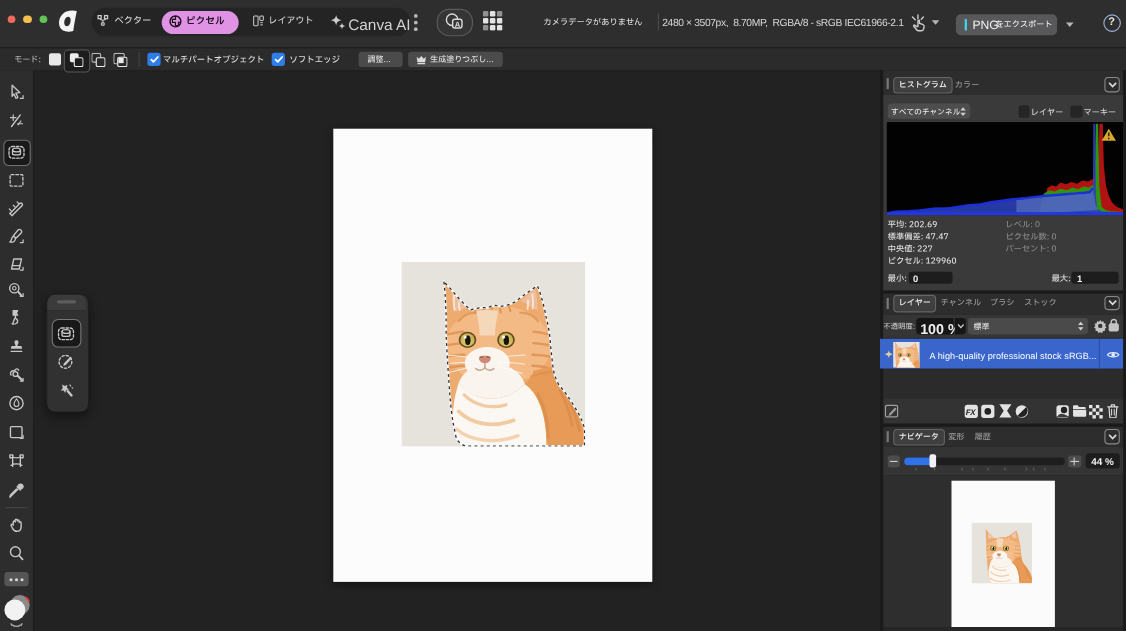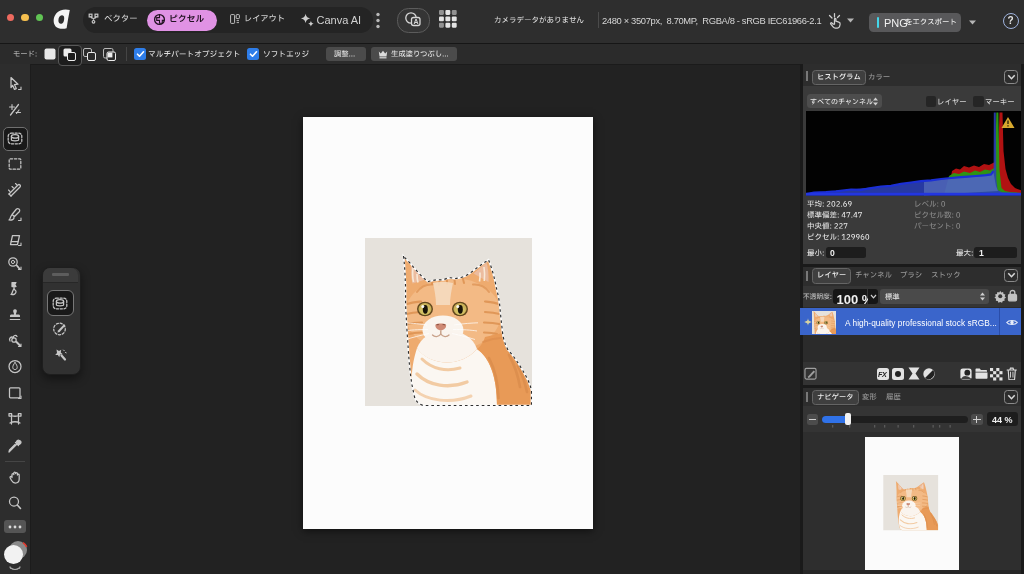--- a/index.html
+++ b/index.html
@@ -36,21 +36,21 @@
     <rect x="9" y="2" width="4" height="5" rx="1"></rect>
 <path d="M9.5,9.5 h3 M9.5,12 h3" stroke-width="1.1"></path>
   </svg>
 <svg style="position:absolute;left:243.5px;top:14.4px" width="43" height="10">
     <path fill="#d2d2d2" d="M1.7 7.3V0.9H2.5V6.4Q3.8 6.2 4.9 5.4Q6 4.7 6.7 3.3L7.3 3.9Q6.6 5.3 5.3 6.2Q4 7.1 2.5 7.3Z M15.4 1.4Q14.4 2.4 13.1 3.2V7.5H12.3V3.7Q10.8 4.5 9.3 5.1L8.9 4.3Q10.6 3.7 12.2 2.8Q13.7 1.9 14.9 0.7Z M20.8 3.9Q21.5 3.6 22.1 3.1Q22.6 2.6 22.9 2H17.3V1.2H23.7V1.9Q23.5 2.7 22.8 3.4Q22.2 4.1 21.3 4.6ZM17.6 6.7Q18.4 6.4 18.9 6Q19.4 5.6 19.6 5.1Q19.8 4.6 19.8 3.9V2.8H20.7V3.9Q20.7 4.8 20.4 5.5Q20.1 6.1 19.5 6.6Q19 7.1 18.1 7.4Z M29 1.9H31.7Q31.7 3.5 31.3 4.6Q30.9 5.7 30 6.4Q29.1 7.1 27.6 7.5L27.2 6.7Q28.5 6.4 29.2 5.9Q30 5.4 30.4 4.6Q30.8 3.8 30.8 2.7H26.5V4.5H25.6V1.9H28.2V0.6H29Z M39.6 5.4Q38.7 4.9 37.8 4.5Q36.9 4.1 36.2 3.9V7.5H35.3V0.7H36.2V3Q37 3.3 38 3.7Q39 4.1 40 4.6Z"></path>
   </svg>
 <svg class="abs" style="left:300px;top:12.5px" width="14" height="14" viewBox="0 0 15 15" fill="#cdcdcd">
 <path d="M6,0.8 C6.7,4 7.8,5.1 11.2,5.8 C7.8,6.5 6.7,7.6 6,10.8 C5.3,7.6 4.2,6.5 0.8,5.8 C4.2,5.1 5.3,4 6,0.8 Z"></path>
 <path d="M11.7,8.3 C12.1,10.3 12.8,11 14.7,11.4 C12.8,11.8 12.1,12.5 11.7,14.5 C11.3,12.5 10.6,11.8 8.7,11.4 C10.6,11 11.3,10.3 11.7,8.3 Z"></path>
   </svg>
-<span class="abs" style="left:316.5px;top:14px;font-size:11px;color:#d2d2d2">Canva AI</span>
+<span class="abs" style="left:316.5px;top:14px;font-size:14px;color:#d2d2d2">Canva AI</span>
 <svg class="abs" style="left:374px;top:12px" width="8" height="17" viewBox="0 0 8 17" fill="#b9b9b9">
 <circle cx="4" cy="2.5" r="1.7"></circle>
     <circle cx="4" cy="8.5" r="1.7"></circle>
     <circle cx="4" cy="14.5" r="1.7"></circle>
   </svg>
 <div class="abs" style="left:397px;top:7.5px;width:31px;height:23px;border:1px solid #5c5c5c;border-radius:11.5px;background:#353535"></div>
 <svg class="abs" style="left:404px;top:11px" width="18" height="16" viewBox="0 0 18 16" fill="none" stroke="#d8d8d8" stroke-width="1.3">
 <circle cx="7" cy="7" r="5.2"></circle>
     <rect x="7.5" y="6.5" width="8.5" height="8" rx="2" fill="#353535"></rect>
 <text x="9.4" y="13.4" stroke="none" fill="#d8d8d8" font-family="Liberation Sans" font-size="7px" font-weight="bold">A</text>

